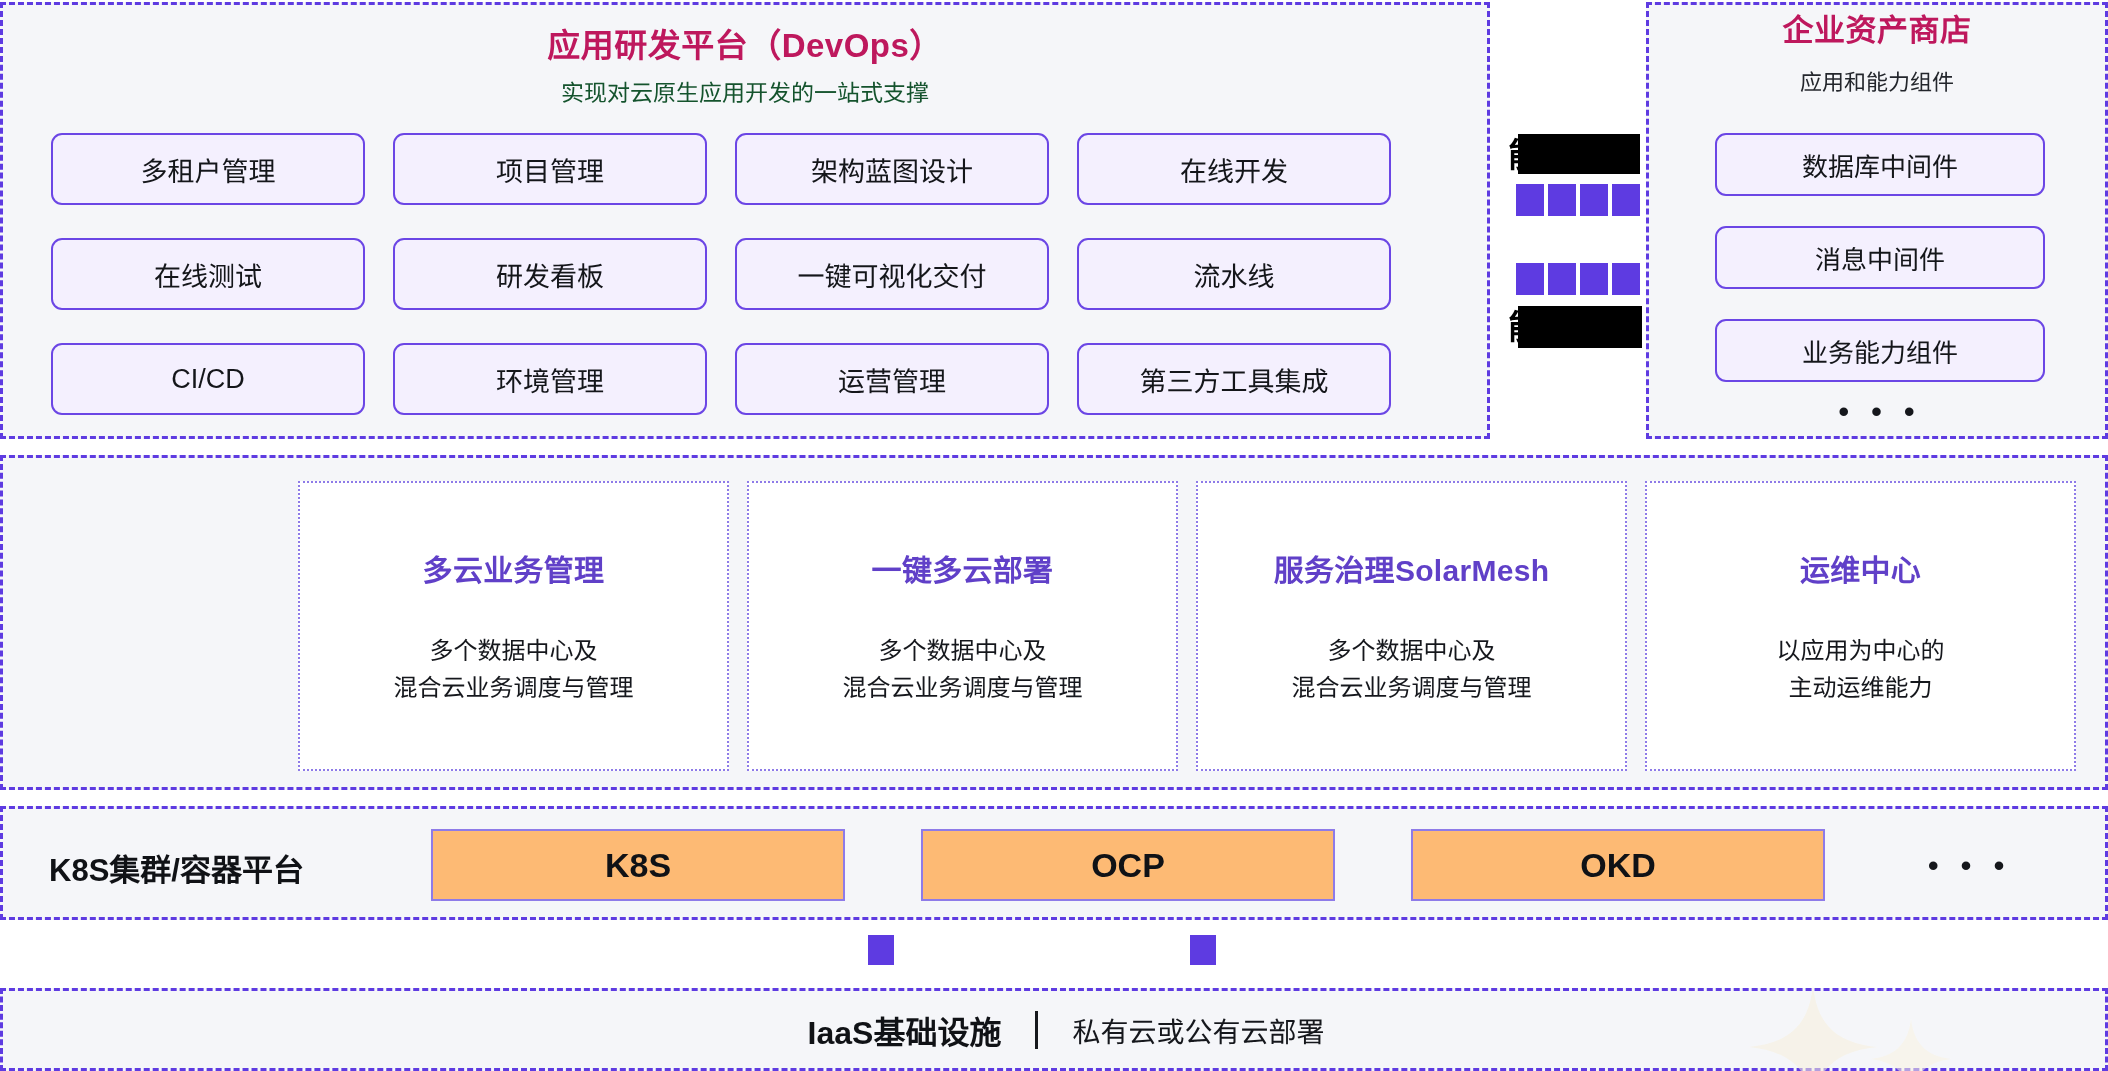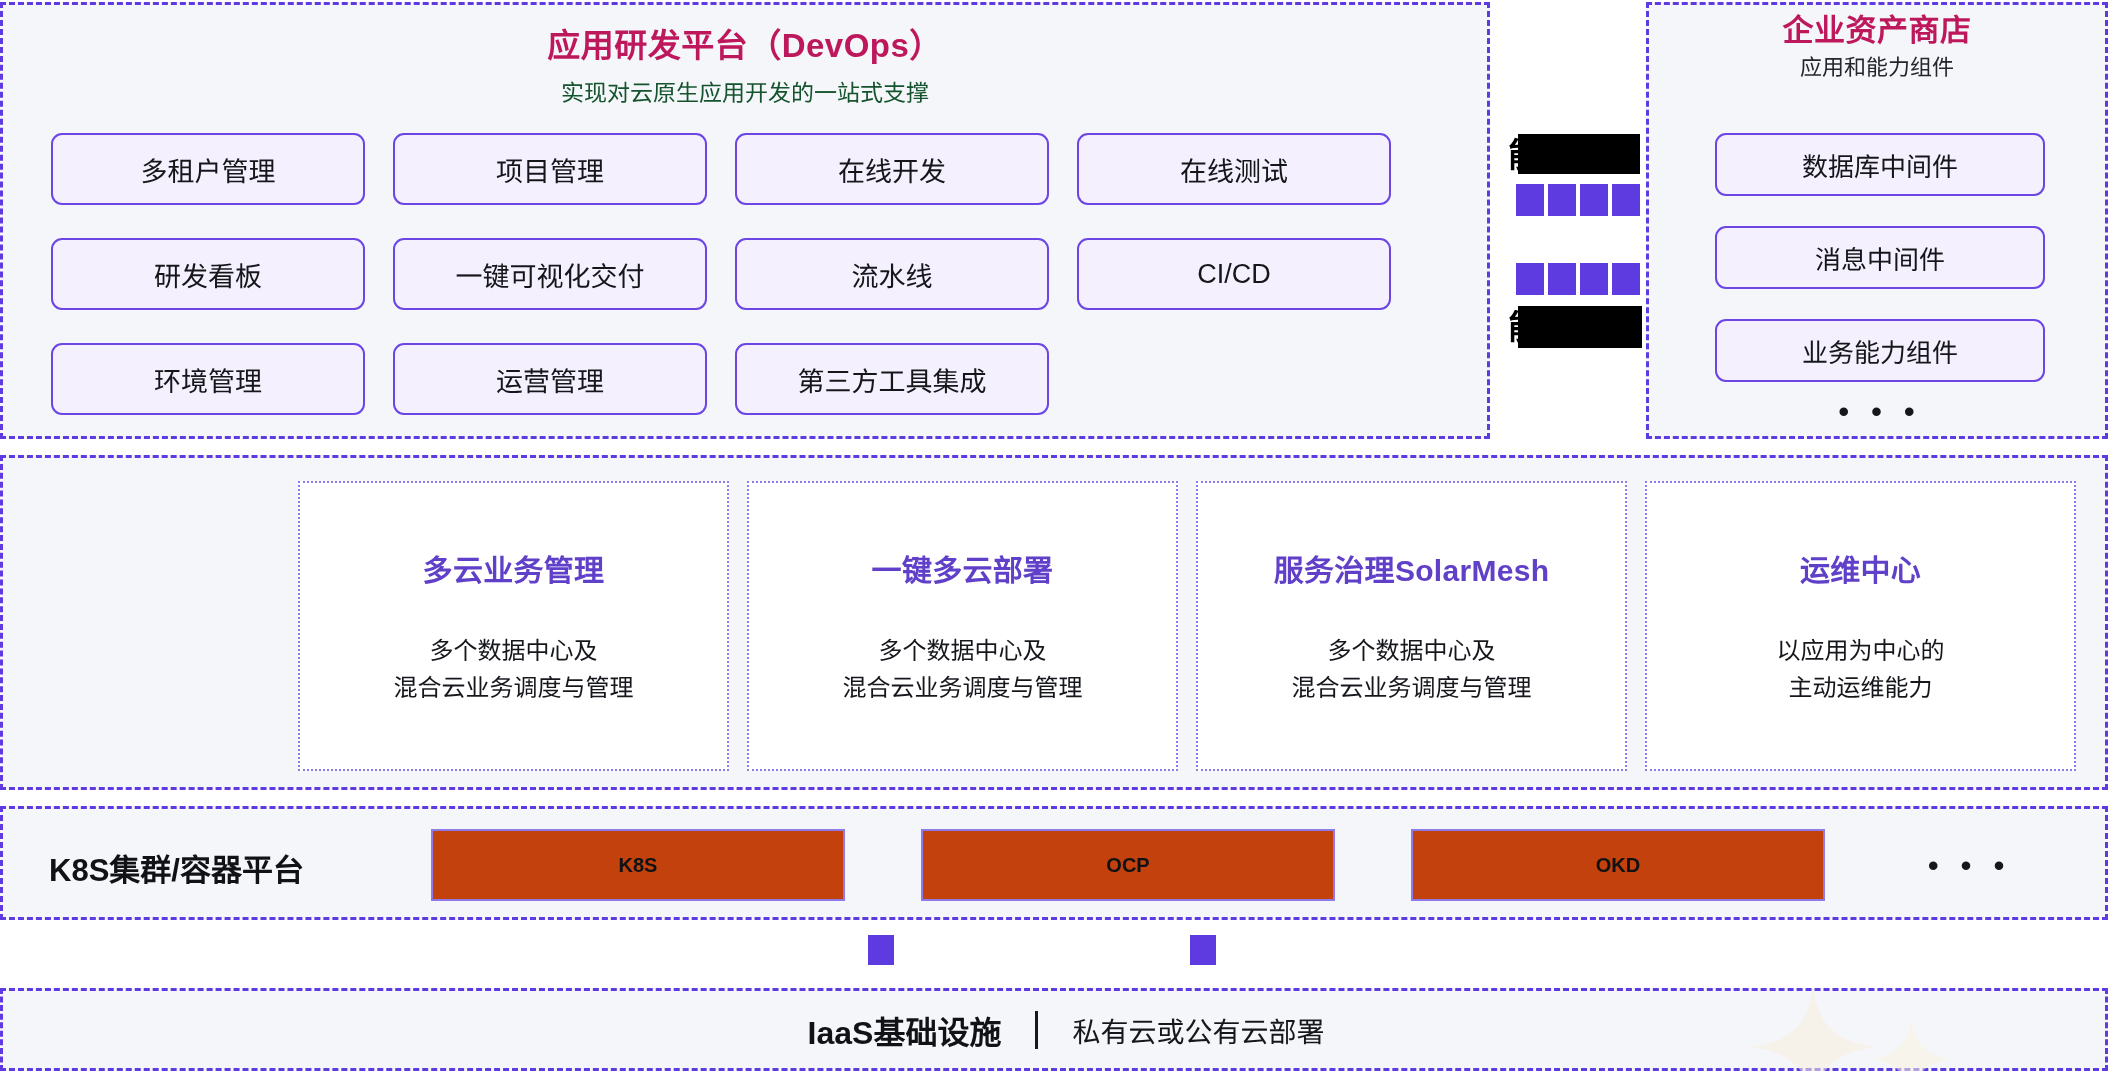--- a/index.html
+++ b/index.html
@@ -30,21 +30,21 @@
 
   .panel-title{
     text-align:center;
     font-weight:bold;
     color:#be185d;
     letter-spacing:.5px;
   }
   .devops .panel-title{font-size:33px;line-height:38px;margin-top:22px;}
   .devops .panel-sub{text-align:center;font-size:23px;color:#14532d;margin-top:9px;}
   .store .panel-title{font-size:31px;line-height:36px;margin-top:8px;}
-  .store .panel-sub{text-align:center;font-size:22px;color:#23262c;margin-top:0;}
+  .store .panel-sub{text-align:center;font-size:22px;color:#23262c;margin-top:15px;}
 
   
   .devops-grid{
     position:absolute;left:48px;top:128px;
     width:1340px;
     display:grid;
     grid-template-columns:repeat(4,1fr);
     grid-auto-rows:72px;
     column-gap:28px;row-gap:33px;
   }
@@ -118,23 +118,23 @@
     position:absolute;left:46px;top:36px;
     font-size:31px;font-weight:bold;color:#101216;white-space:nowrap;
   }
   .k8s-items{
     position:absolute;left:428px;top:20px;
     display:flex;gap:76px;align-items:center;
   }
   .kbox{
     box-sizing:border-box;
     width:414px;height:72px;
-    border:2px solid #8E7BE8;background:#c2410c;
+    border:2px solid #8E7BE8;background:#fdba74;
     display:flex;align-items:center;justify-content:center;
-    font-size:20px;font-weight:bold;color:#101216;
+    font-size:34px;font-weight:bold;color:#101216;
   }
   .k8s-dots{
     position:absolute;left:1925px;top:40px;
     font-size:30px;letter-spacing:7px;color:#15171c;font-weight:bold;
   }
 
   
   .conn{position:absolute;width:26px;height:30px;background:#5E3BE1;}
 
   
@@ -155,20 +155,21 @@
 
 <div class="canvas">
 
   <section class="sect devops">
     <div class="panel-title">应用研发平台（DevOps）</div>
     <div class="panel-sub">实现对云原生应用开发的一站式支撑</div>
 
     <div class="devops-grid">
       <div class="chip">多租户管理</div>
       <div class="chip">项目管理</div>
+      <div class="chip">架构蓝图设计</div>
       <div class="chip">在线开发</div>
       <div class="chip">在线测试</div>
       <div class="chip">研发看板</div>
       <div class="chip">一键可视化交付</div>
       <div class="chip">流水线</div>
       <div class="chip">CI/CD</div>
       <div class="chip">环境管理</div>
       <div class="chip">运营管理</div>
       <div class="chip">第三方工具集成</div>
     </div>

